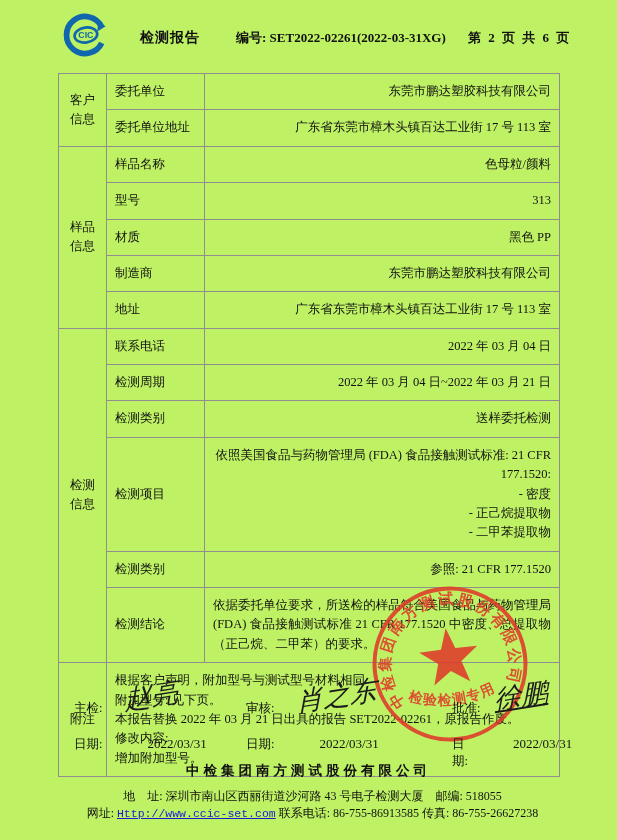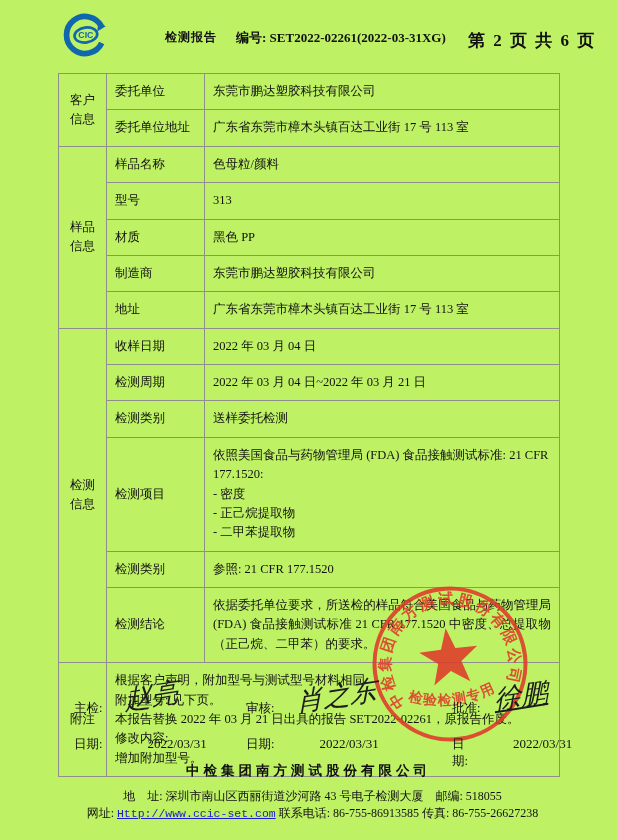--- a/index.html
+++ b/index.html
@@ -23,33 +23,32 @@
     height: 72px;
   }
   .hdr-logo {
     position: absolute;
     left: 62px; top: 13px;
     width: 46px; height: 44px;
   }
   .hdr-title {
     position: absolute;
     left: 140px; top: 29px;
-    font-size: 12px; font-weight: bold;
+    font-size: 14px; font-weight: bold;
     letter-spacing: 1px;
-    margin-left: 25px;
   }
   .hdr-no {
     position: absolute;
     left: 236px; top: 29px;
     font-size: 13px; font-weight: bold;
   }
   .hdr-page {
     position: absolute;
     left: 468px; top: 29px;
-    font-size: 17px; font-weight: bold;
+    font-size: 13px; font-weight: bold;
     letter-spacing: 2px;
   }
 
   
   table.report {
     position: absolute;
     left: 58px; top: 73px;
     width: 502px;
     border-collapse: collapse;
     table-layout: fixed;
@@ -62,21 +61,21 @@
     line-height: 1.55;
   }
   td.cat {
     width: 48px;
     text-align: center;
     white-space: pre-line;
     line-height: 2.1;
     padding: 4px 2px;
   }
   td.lbl { width: 98px; padding-left: 11px; }
-  td.val { padding-left: 13px; }
+  td.val { padding-left: 13px; text-align: right; }
   td.tall { line-height: 1.95; white-space: pre-line; }
   td.para { line-height: 1.85; text-align: justify; padding-right: 12px; }
   td.notes { line-height: 2.0; white-space: pre-line; padding-left: 11px; }
 
   
   .sig-row {
     position: absolute;
     left: 58px; top: 668px;
     width: 502px;
     display: flex;
@@ -197,21 +196,21 @@
       <td class="val">东莞市鹏达塑胶科技有限公司</td>
     </tr>
     <tr>
       <td class="lbl">地址</td>
       <td class="val">广东省东莞市樟木头镇百达工业街 17 号 113 室</td>
     </tr>
 
     <tr>
       <td class="cat" rowspan="6">检测
 信息</td>
-      <td class="lbl">收样日期</td>
+      <td class="lbl">联系电话</td>
       <td class="val">2022 年 03 月 04 日</td>
     </tr>
     <tr>
       <td class="lbl">检测周期</td>
       <td class="val">2022 年 03 月 04 日~2022 年 03 月 21 日</td>
     </tr>
     <tr>
       <td class="lbl">检测类别</td>
       <td class="val">送样委托检测</td>
     </tr>

